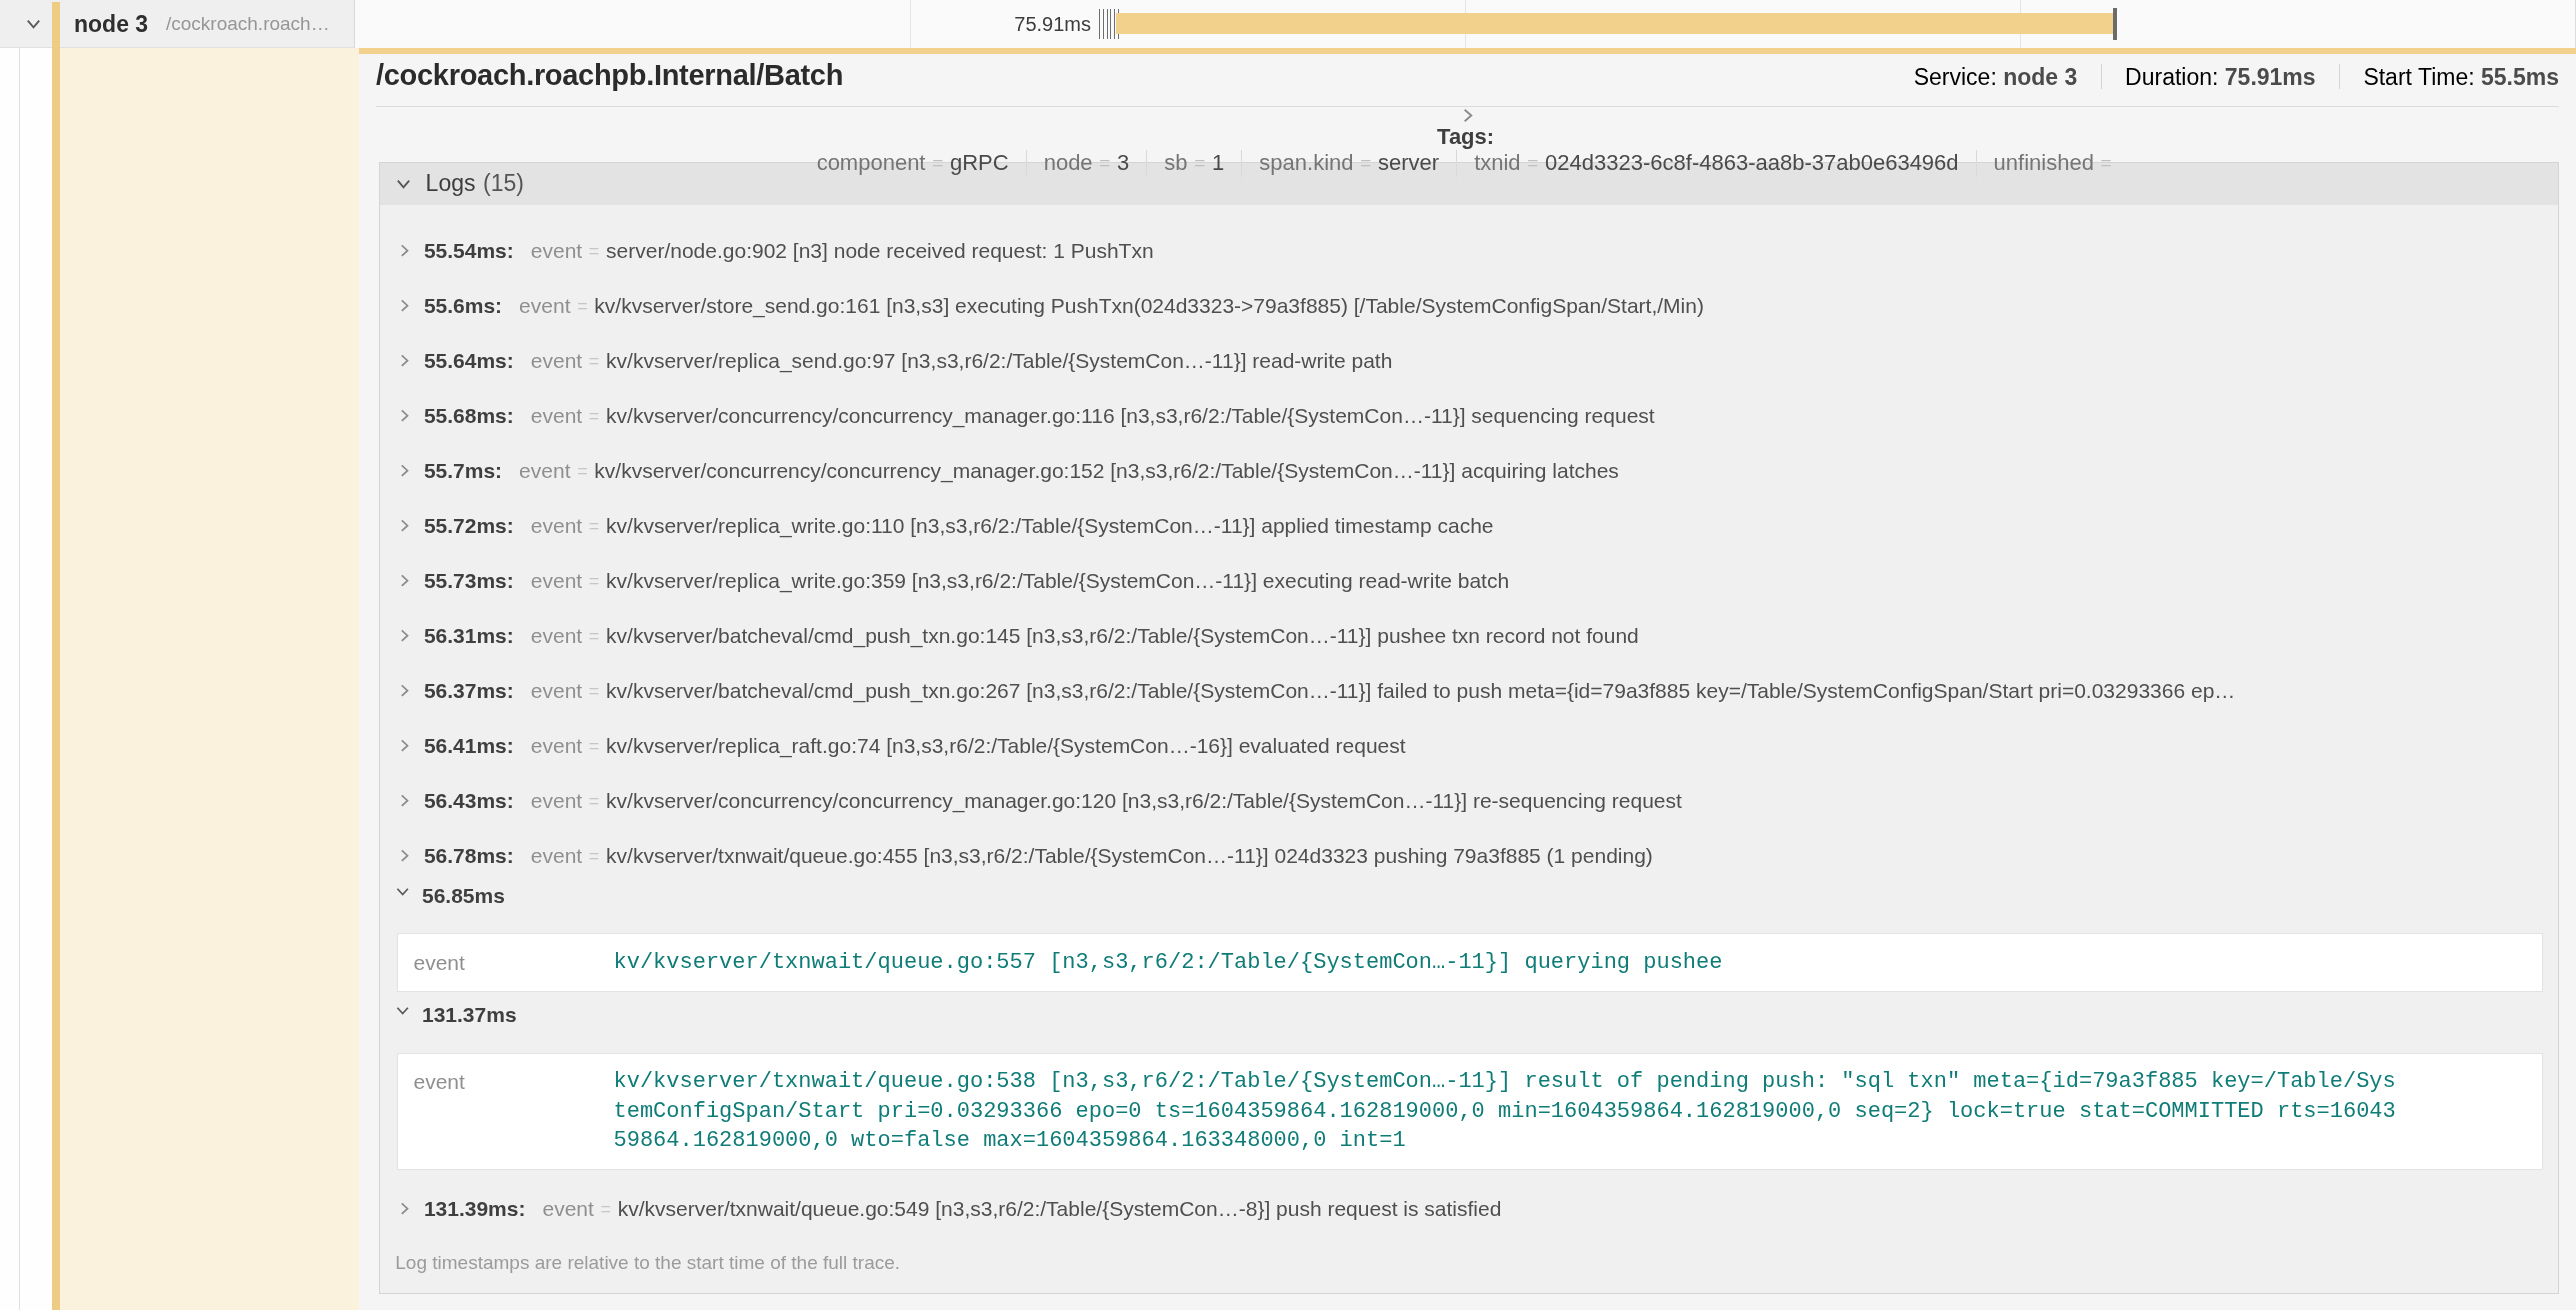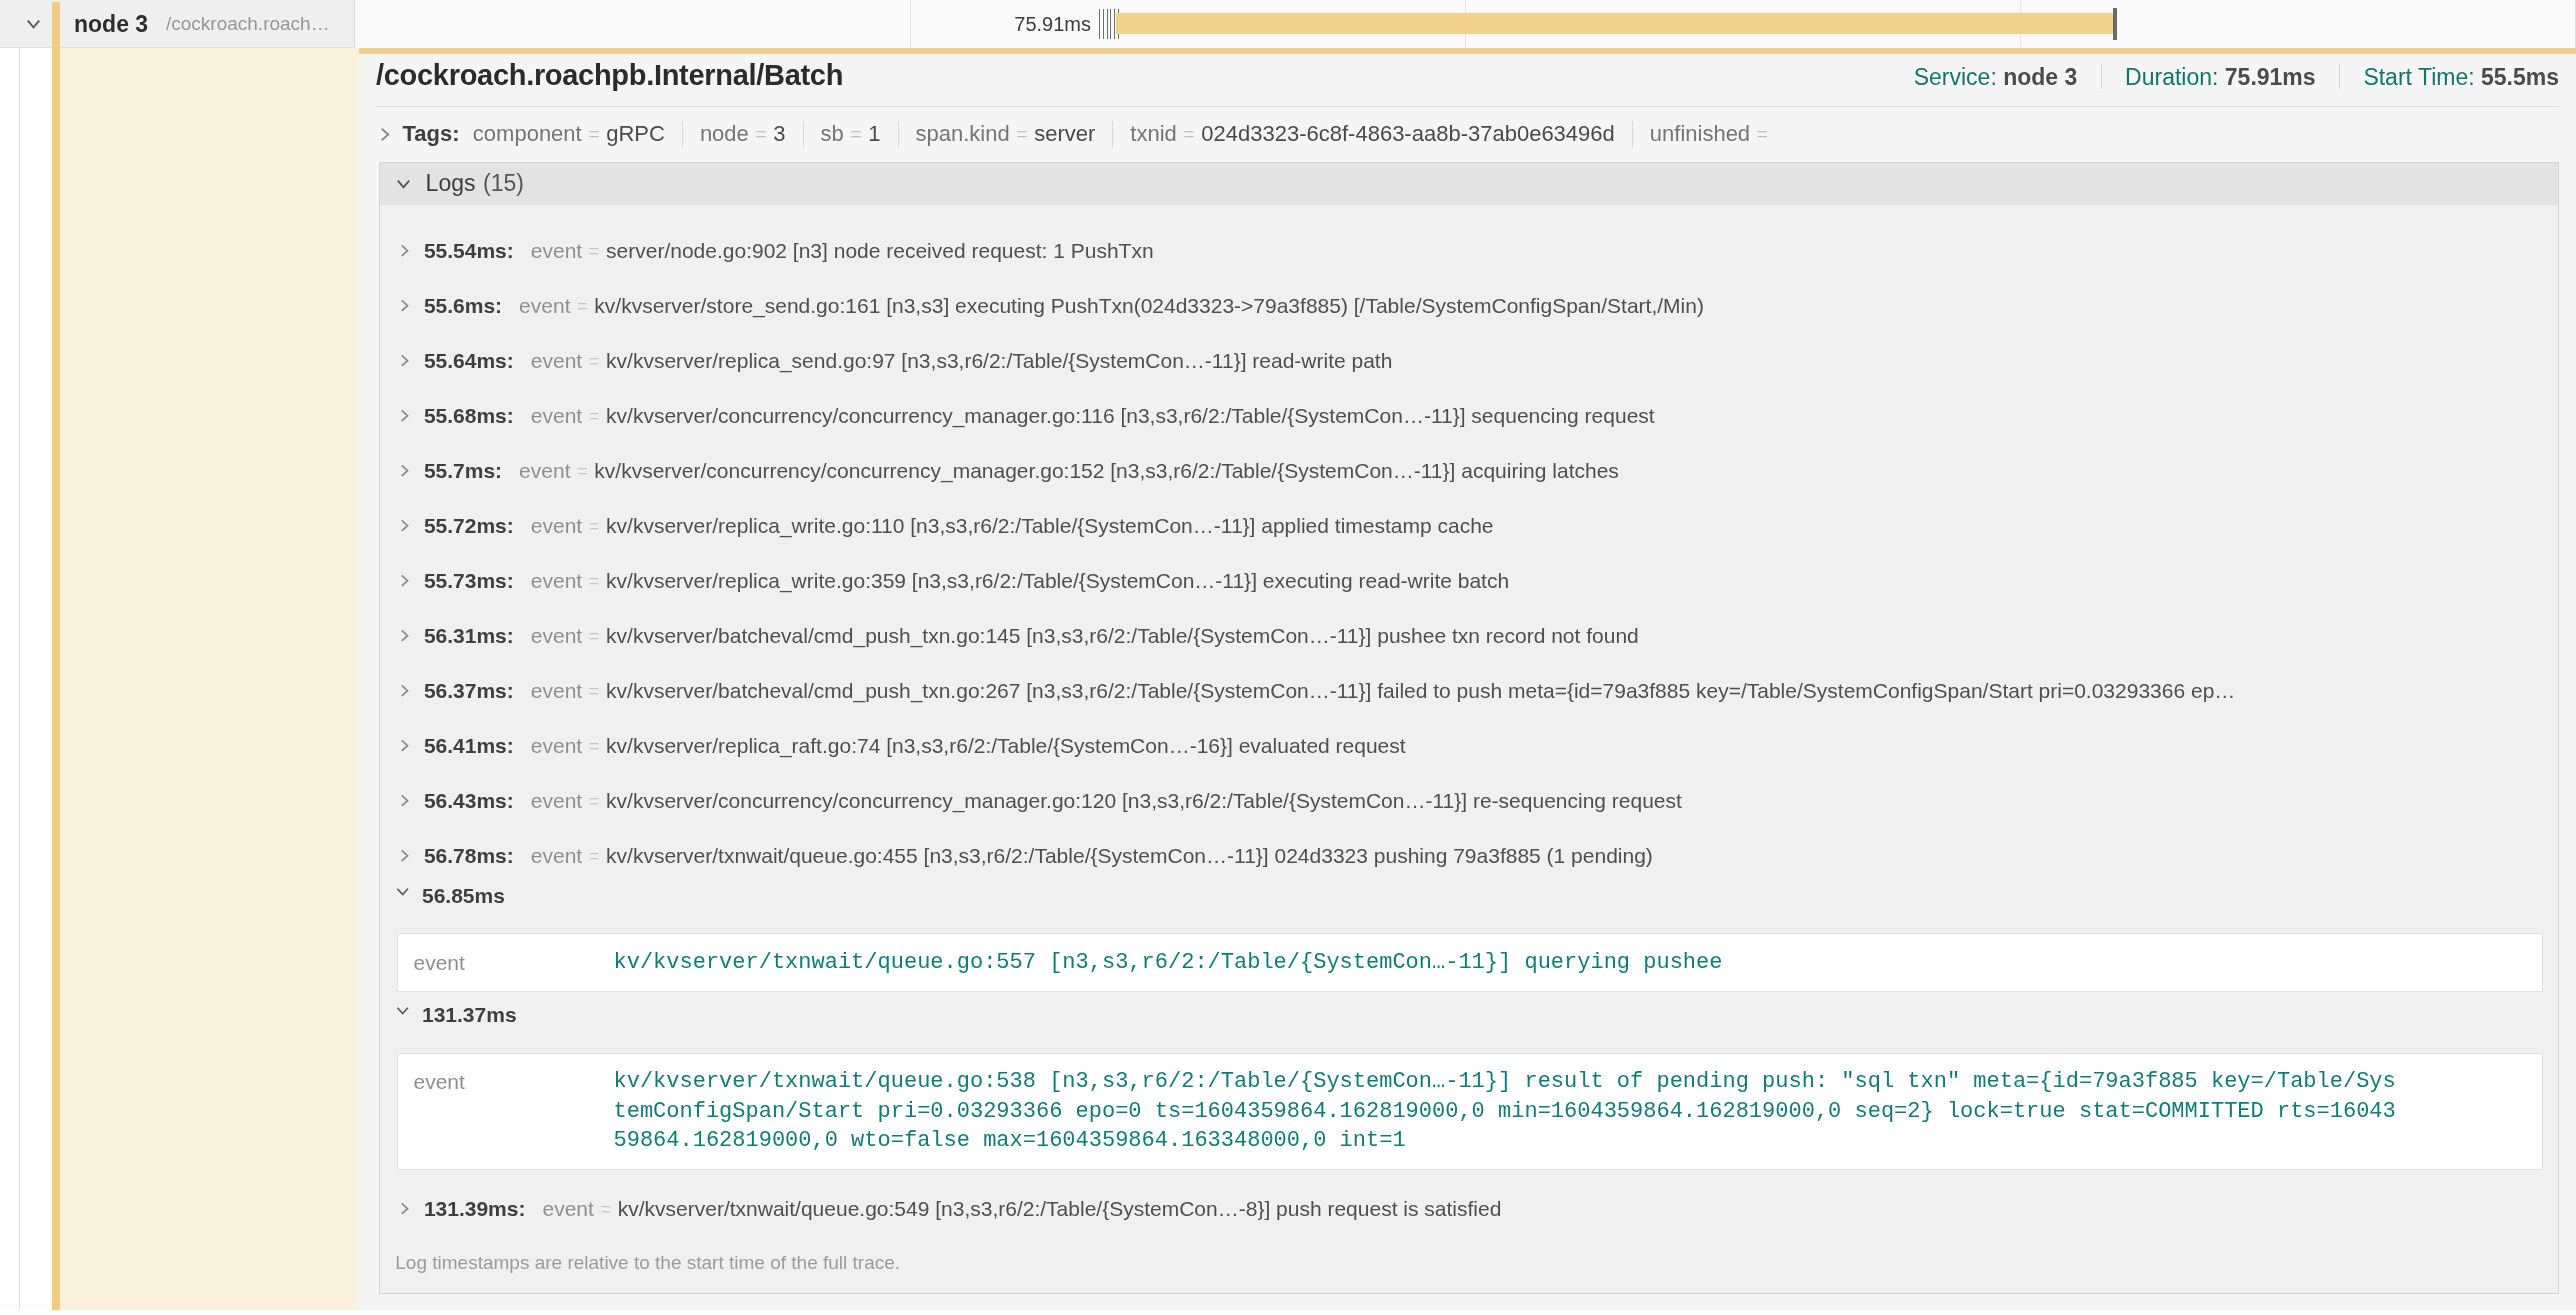--- a/index.html
+++ b/index.html
@@ -44,26 +44,26 @@
   .gutter { position:absolute; left:0; top:48px; width:52px; height:1262px; background:#fefefe; }
   .indent-rule { position:absolute; left:19px; top:48px; width:1px; height:1262px; background:#e0e0e0; }
   .span-stripe { position:absolute; left:52px; top:1.9px; width:7.6px; height:1308px; background:var(--accent_dark); z-index:3; }
   .cream-col { position:absolute; left:60px; top:48px; width:299px; height:1262px; background:var(--cream); }
 
   
   .detail { position:absolute; left:359px; top:54px; width:2217px; height:1256px; background:#f5f5f5; }
   .detail-head { margin:0 17px; display:flex; align-items:baseline; }
   .detail-title { font-size:29px; line-height:42px; font-weight:bold; color:#2b2b2b; letter-spacing:-0.3px; }
   .detail-meta { margin-left:auto; font-size:23px; white-space:nowrap; }
-  .meta-key { color:#0f766e; }
+  .meta-key { color:#000000; }
   .meta-val { color:#4b4b4b; font-weight:bold; }
   .meta-sep { display:inline-block; width:1px; height:25px; background:#d4d4d4; margin:0 17px; vertical-align:-3.8px; }
   .divider { height:1px; background:#dcdcdc; margin:9.5px 17px 0; }
 
-  .tags-row { margin:0 17px; height:55px; display:flex; align-items:center; cursor:pointer; }
+  .tags-row { margin:0 17px; height:55px; display:flex; align-items:center; cursor:pointer;flex-direction:column; }
   .tags-label { font-size:22px; font-weight:bold; color:#3f3f3f; margin:0 13.3px 0 9.5px; }
   .tag-items { display:flex; align-items:center; }
   .tag-item { display:flex; align-items:center; font-size:22px; white-space:nowrap; }
   .tag-sep { width:1px; height:27px; background:#d9d9d9; margin:0 17px; }
   .tag-item:first-child .tag-sep { display:none; }
   .tag-key { color:#757575; }
   .tag-eq { color:#bfbfbf; font-size:19px; margin:0 6.7px; }
   .tag-val { color:#4a4a4a; }
 
   .logs-box { margin:0 17px 0 20px; border:1px solid #d4d4d4; background:#f0f0f0; }

